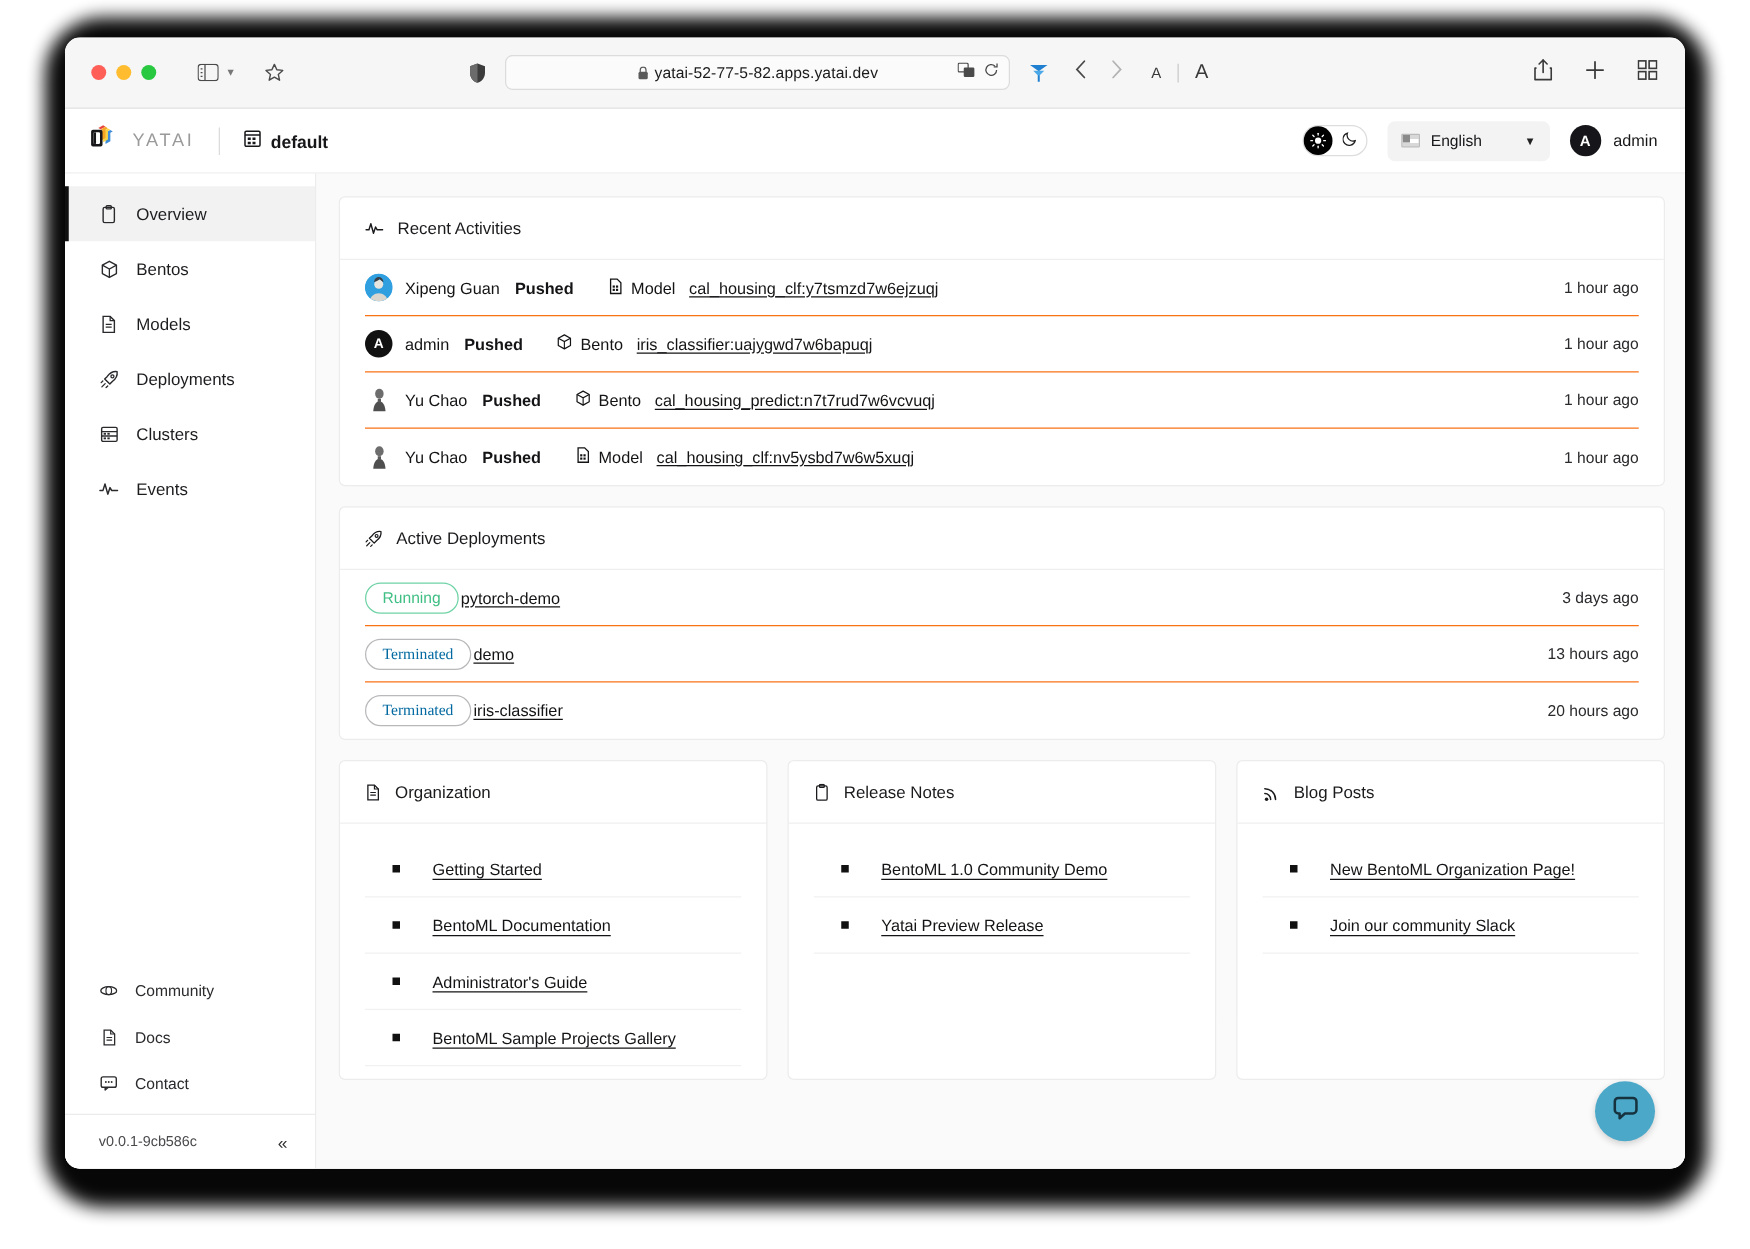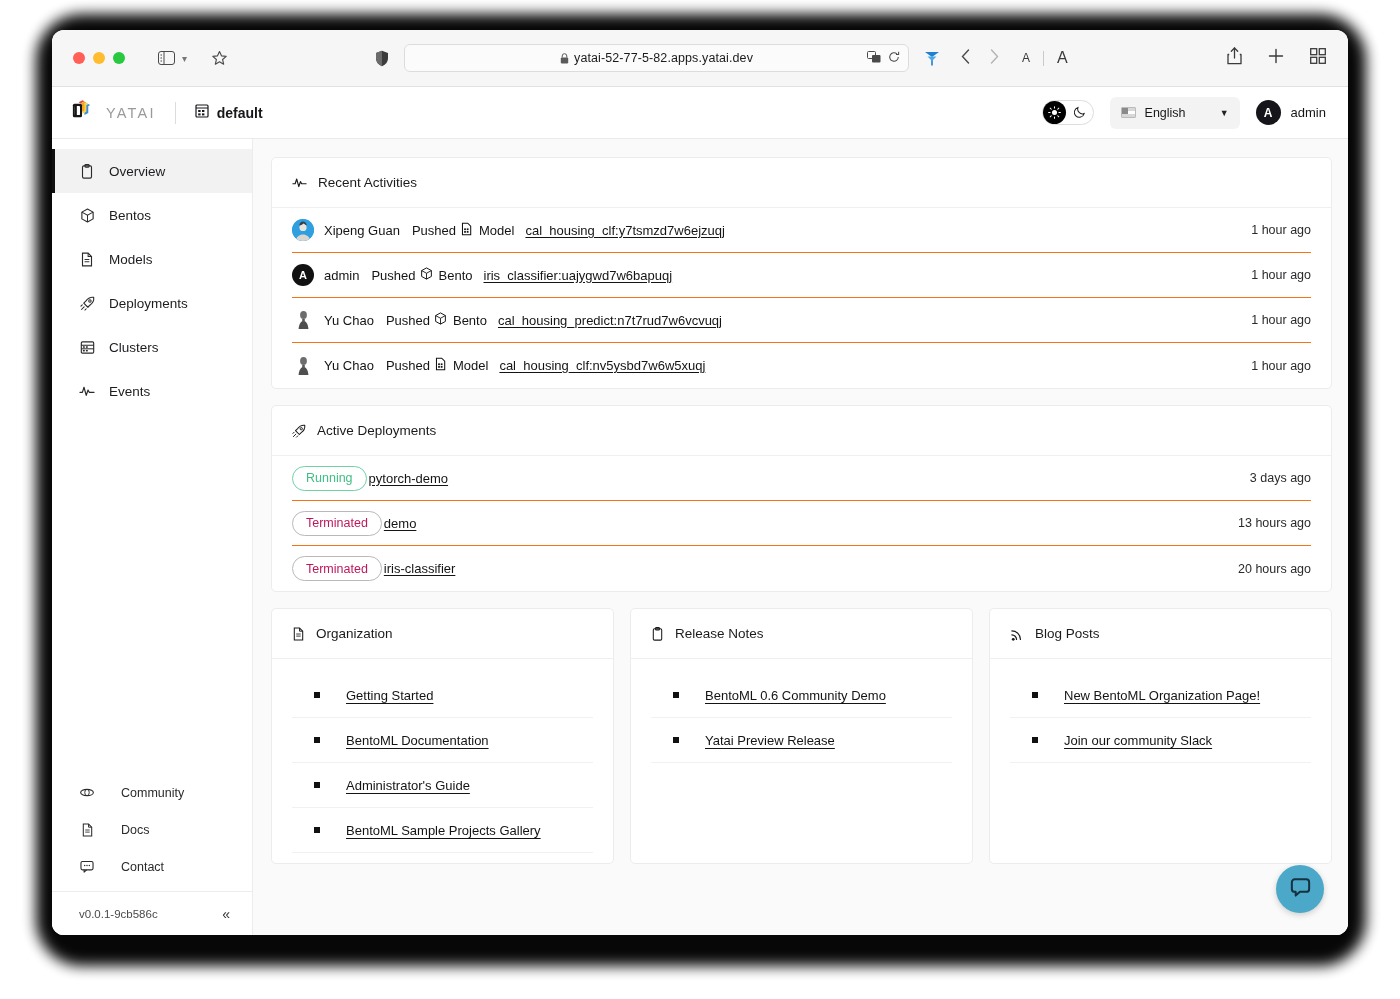--- a/index.html
+++ b/index.html
@@ -51,21 +51,21 @@
     color: #4a4a4a;
     cursor: default;
   }
   .sidebar-toggle { margin-left: 33px; }
   .chev-small { margin-left: 7px; color: #777; font-size: 10px; }
   .star-btn { margin-left: 24px; }
   .shield-btn { margin-left: 147px; }
 
   .url-bar {
     margin-left: 15px;
-    width: 505px; height: 28px;
+    width: 404px; height: 28px;
     background: #fbfbfb;
     border: 1px solid #dcdcdc;
     border-radius: 6px;
     display: flex; align-items: center; justify-content: center;
     position: relative;
   }
   .url-text {
     font-size: 12.5px; color: #1b1b1b;
     letter-spacing: .1px;
   }
@@ -159,21 +159,21 @@
     position: relative;
   }
   .nav-item.active { background: #f2f2f2; }
   .nav-item.active::before {
     content: ""; position: absolute; left: 0; top: 0;
     width: 3px; height: 100%; background: #111;
   }
   .nav-icon { width: 16px; display: flex; align-items: center; justify-content: center; color: #2a2a2d; }
 
   .nav-bottom { margin-top: auto; padding-bottom: 6px; }
-  .nav-item.small { height: 37px; font-size: 12.5px; color: #2b2b2e; padding-left: 27px; gap: 26px; }
+  .nav-item.small { height: 37px; font-size: 12.5px; color: #2b2b2e; padding-left: 27px; gap: 13px; }
 
   .version-bar {
     height: 44px; border-top: 1px solid #ececec;
     display: flex; align-items: center; justify-content: space-between;
     padding: 0 22px 0 27px;
   }
   .version-text { font-size: 11.5px; color: #4a4a4d; }
   .collapse-icon { font-size: 14px; color: #333; }
 
   
@@ -208,32 +208,32 @@
 
   .act-avatar { width: 22px; height: 22px; border-radius: 50%; overflow: hidden; margin-right: 10px; flex: 0 0 auto; }
   .av-photo {
     background: #2f9fe0;
     display: flex; align-items: flex-end; justify-content: center;
   }
   .av-letter { background: #111; color: #fff; display: flex; align-items: center; justify-content: center; font-size: 11px; font-weight: 600; }
   .av-gray { background: transparent; display: flex; align-items: center; justify-content: center; }
 
   .act-user { margin-right: 12px; }
-  .act-verb { margin-right: 4px; }
+  .act-verb { margin-right: 27px; font-weight: bold; }
   .act-kind { display: flex; align-items: center; gap: 6px; margin-right: 11px; color: #141416; }
   .act-link { text-decoration: underline; color: #141416; text-underline-offset: 2px; }
   .row-time { margin-left: auto; font-size: 12.5px; color: #2a2a2d; }
 
   .badge {
     border-radius: 13px; height: 25px; padding: 0 13px;
     display: inline-flex; align-items: center; justify-content: center;
     font-size: 12.5px; margin-right: 2px; flex: 0 0 auto;
   }
   .badge.running { color: #3fbf84; border: 1.4px solid #6fd3a6; }
-  .badge.terminated { color: #be185d; border: 1.4px solid #b9b9bc; }
+  .badge.terminated { color: #0369a1; border: 1.4px solid #b9b9bc; font-family: Liberation Serif, serif; }
   .dep-link { text-decoration: underline; text-underline-offset: 2px; color: #141416; font-size: 13px; }
 
   
   .cards { display: flex; gap: 16px; }
   .card { flex: 1; background: #fff; border: 1px solid #ececec; border-radius: 5px; }
   .card-body { padding: 14px 20px 10px 20px; }
   .card-li {
     list-style: none; display: flex; align-items: center; gap: 0;
     height: 45px; border-bottom: 1px solid #f1f1f1;
     padding-left: 22px;
@@ -731,21 +731,21 @@
                     <rect x="2.2" y="2" width="9.6" height="13" rx="1.4" fill="none" stroke="#1b1b1e" stroke-width="1.2"></rect>
                     <rect x="4.8" y="0.7" width="4.4" height="2.6" rx=".8" fill="none" stroke="#1b1b1e" stroke-width="1.2"></rect>
                   </svg>
               </span>
               <span>Release Notes</span>
             </div>
             <div class="card-body">
               <ul>
                 <li class="card-li">
                     <span class="bullet"></span>
-                    <a class="card-link" href="#">BentoML 0.6 Community Demo</a>
+                    <a class="card-link" href="#">BentoML 1.0 Community Demo</a>
                   </li>
                 <li class="card-li">
                     <span class="bullet"></span>
                     <a class="card-link" href="#">Yatai Preview Release</a>
                   </li>
               </ul>
             </div>
           </div>
 
           <div class="card">

